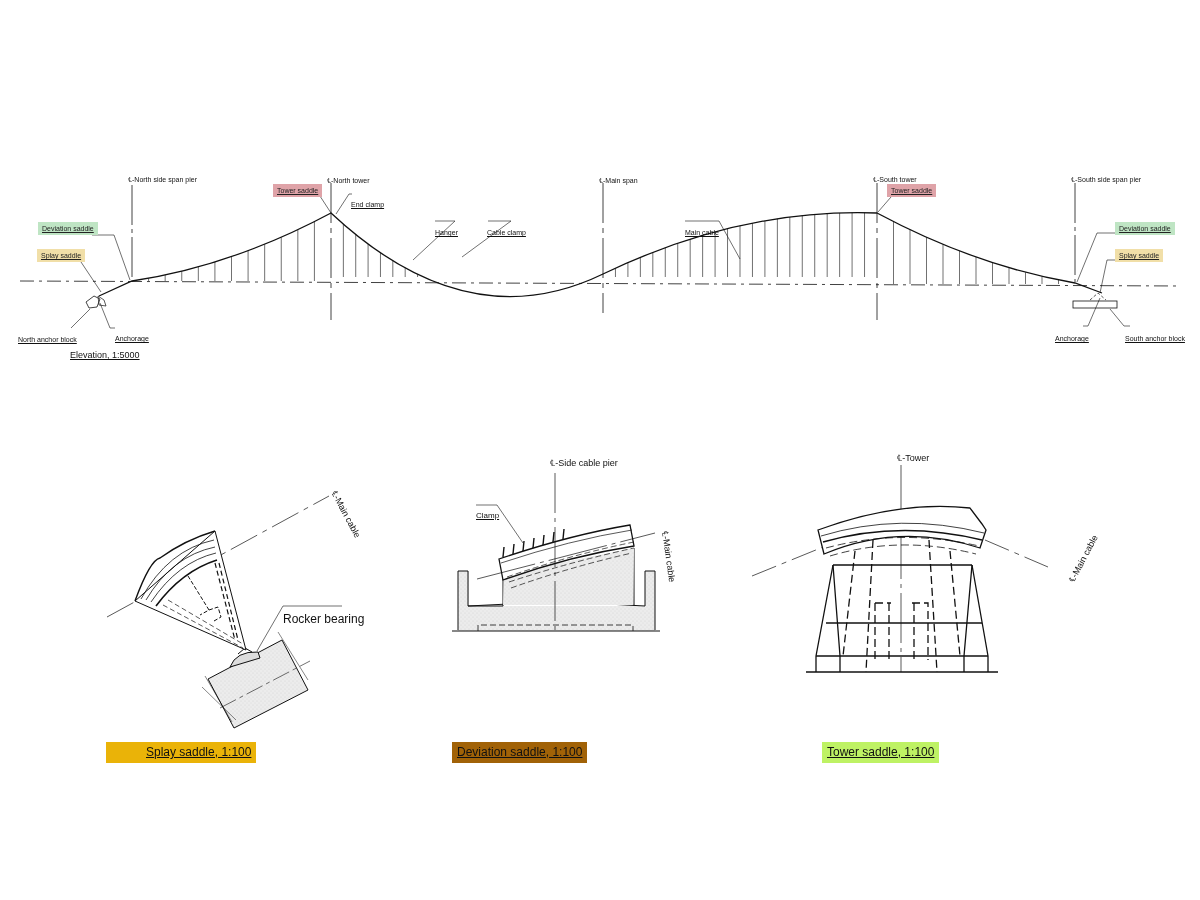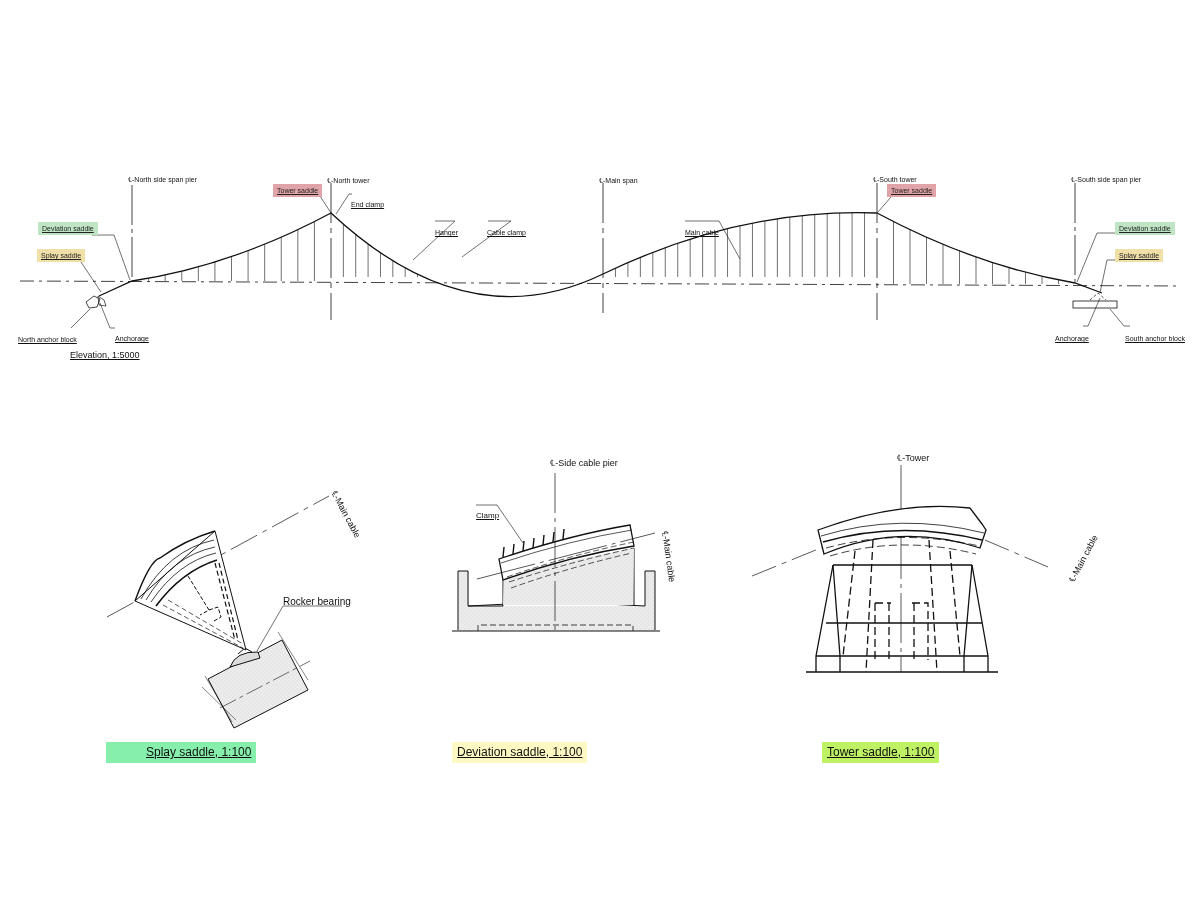--- a/index.html
+++ b/index.html
@@ -225,24 +225,24 @@
 <div class="lbl u" style="left:487px;top:215px;">Cable clamp</div>
 <div class="lbl u" style="left:685px;top:215px;">Main cable</div>
 <div class="lbl u" style="left:18px;top:322px;">North anchor block</div>
 <div class="lbl u" style="left:115px;top:321px;">Anchorage</div>
 <div class="lbl u" style="left:1055px;top:321px;">Anchorage</div>
 <div class="lbl u" style="left:1125px;top:321px;">South anchor block</div>
 
 <div class="elev" style="left:35px;top:350px;margin-left:35px;">Elevation, 1:5000</div>
 
 <div class="cl-big rot" style="left:340px;top:488px;transform:rotate(62deg);">℄-Main cable</div>
-<div class="lbl" style="left:283px;top:597px;font-size:10px;">Rocker bearing</div>
+<div class="lbl" style="left:283px;top:615px;font-size:12px;">Rocker bearing</div>
 
 <div class="cl-big" style="left:550px;top:456px;">℄-Side cable pier</div>
 <div class="cl-big rot" style="left:672px;top:530px;transform:rotate(82deg);">℄-Main cable</div>
 <div class="lbl u" style="left:476px;top:498px;font-size:8px;">Clamp</div>
 
 <div class="cl-big" style="left:897px;top:451px;">℄-Tower</div>
 <div class="cl-big rot" style="left:1065px;top:578px;transform:rotate(-62deg);">℄-Main cable</div>
 
-<div class="title" style="left:106px;top:742px;background:#86efac;padding-left:40px;">Splay saddle, 1:100</div>
-<div class="title" style="left:452px;top:742px;background:#fef9c3;">Deviation saddle, 1:100</div>
+<div class="title" style="left:106px;top:742px;background:#eab308;padding-left:40px;">Splay saddle, 1:100</div>
+<div class="title" style="left:452px;top:742px;background:#a16207;">Deviation saddle, 1:100</div>
 <div class="title" style="left:822px;top:742px;background:#bef264;">Tower saddle, 1:100</div>
 
 </body></html>

